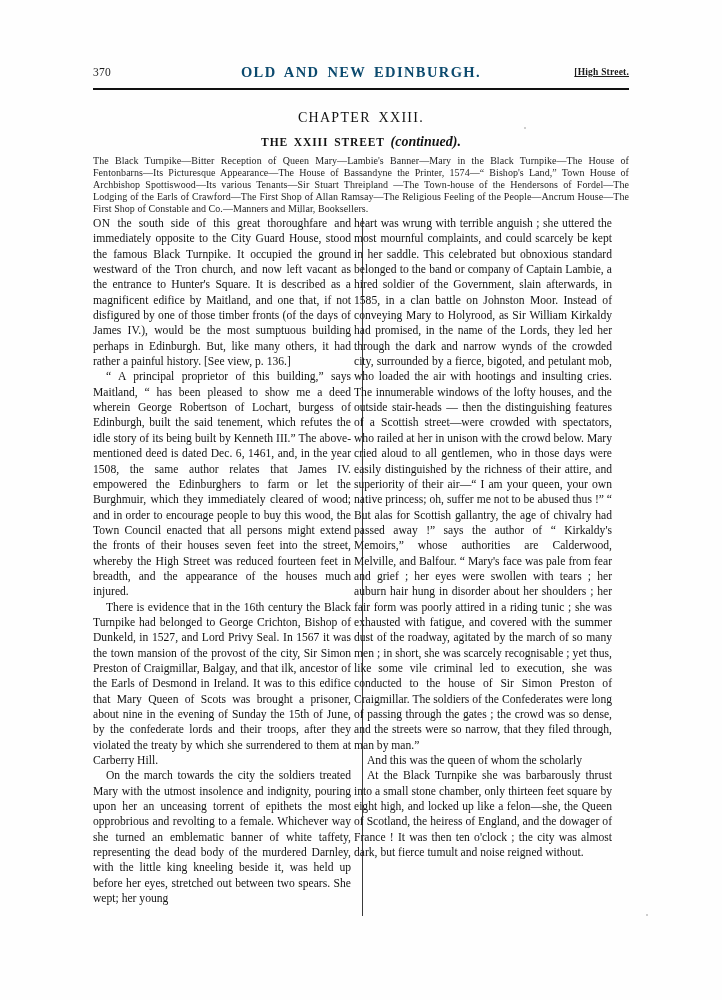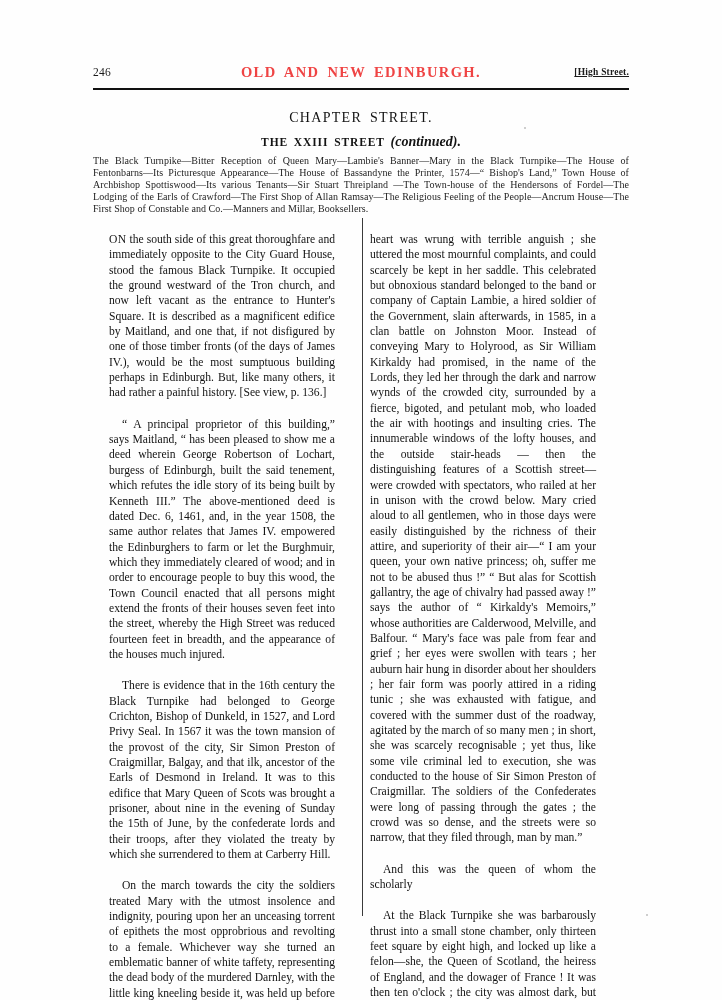--- a/index.html
+++ b/index.html
@@ -43,21 +43,21 @@
   }
   .head-title {
     position: absolute;
     left: 0;
     top: 0;
     width: 536px;
     text-align: center;
     font-size: 14.5px;
     letter-spacing: 1.4px;
     font-weight: 700;
-    color: #ef4444;
+    color: #0c4a6e;
     word-spacing: 3px;
   }
   .head-folio-right {
     position: absolute;
     right: 0;
     top: 3px;
     font-size: 9.5px;
     font-weight: 700;
     letter-spacing: 0.2px;
     color: #1b1b1b;
@@ -125,21 +125,21 @@
     font-size: 11.6px;
     line-height: 15.35px;
     text-align: justify;
     color: #121212;
     hyphens: none;
   }
   .col-left  { left: 93px; }
   .col-right { left: 354px; }
 
   .col p {
-    margin: 16px;
+    margin: 0;
     text-indent: 13px;
   }
   .col p.noindent { text-indent: 0; }
 
   .col p + p { margin-top: 0; font-family: Liberation Serif, serif; }
 
   .smallcaps {
     font-variant: small-caps;
     letter-spacing: 0.3px;
   }
@@ -160,27 +160,27 @@
     border-radius: 50%;
     opacity: .55;
   }
 </style>
 </head>
 <body>
 
 <div class="page">
 
   <div class="running-head">
-    <div class="folio">246</div>
+    <div class="folio">370</div>
     <div class="head-title">OLD AND NEW EDINBURGH.</div>
     <div class="head-folio-right">[High Street.</div>
   </div>
   <div class="head-rule"></div>
 
-  <div class="chapter-title">CHAPTER STREET.</div>
+  <div class="chapter-title">CHAPTER XXIII.</div>
   <div class="chapter-subtitle">
     <span>THE XXIII STREET</span>
     <span class="cont">(continued).</span>
   </div>
 
   <div class="argument">The Black Turnpike—Bitter Reception of Queen Mary—Lambie's Banner—Mary in the Black Turnpike—The House of Fentonbarns—Its Picturesque Appearance—The House of Bassandyne the Printer, 1574—“ Bishop's Land,” Town House of Archbishop Spottiswood—Its various Tenants—Sir Stuart Threipland —The Town-house of the Hendersons of Fordel—The Lodging of the Earls of Crawford—The First Shop of Allan Ramsay—The Religious Feeling of the People—Ancrum House—The First Shop of Constable and Co.—Manners and Millar, Booksellers.</div>
 
   <div class="col-rule"></div>
 
   <div class="col col-left">

